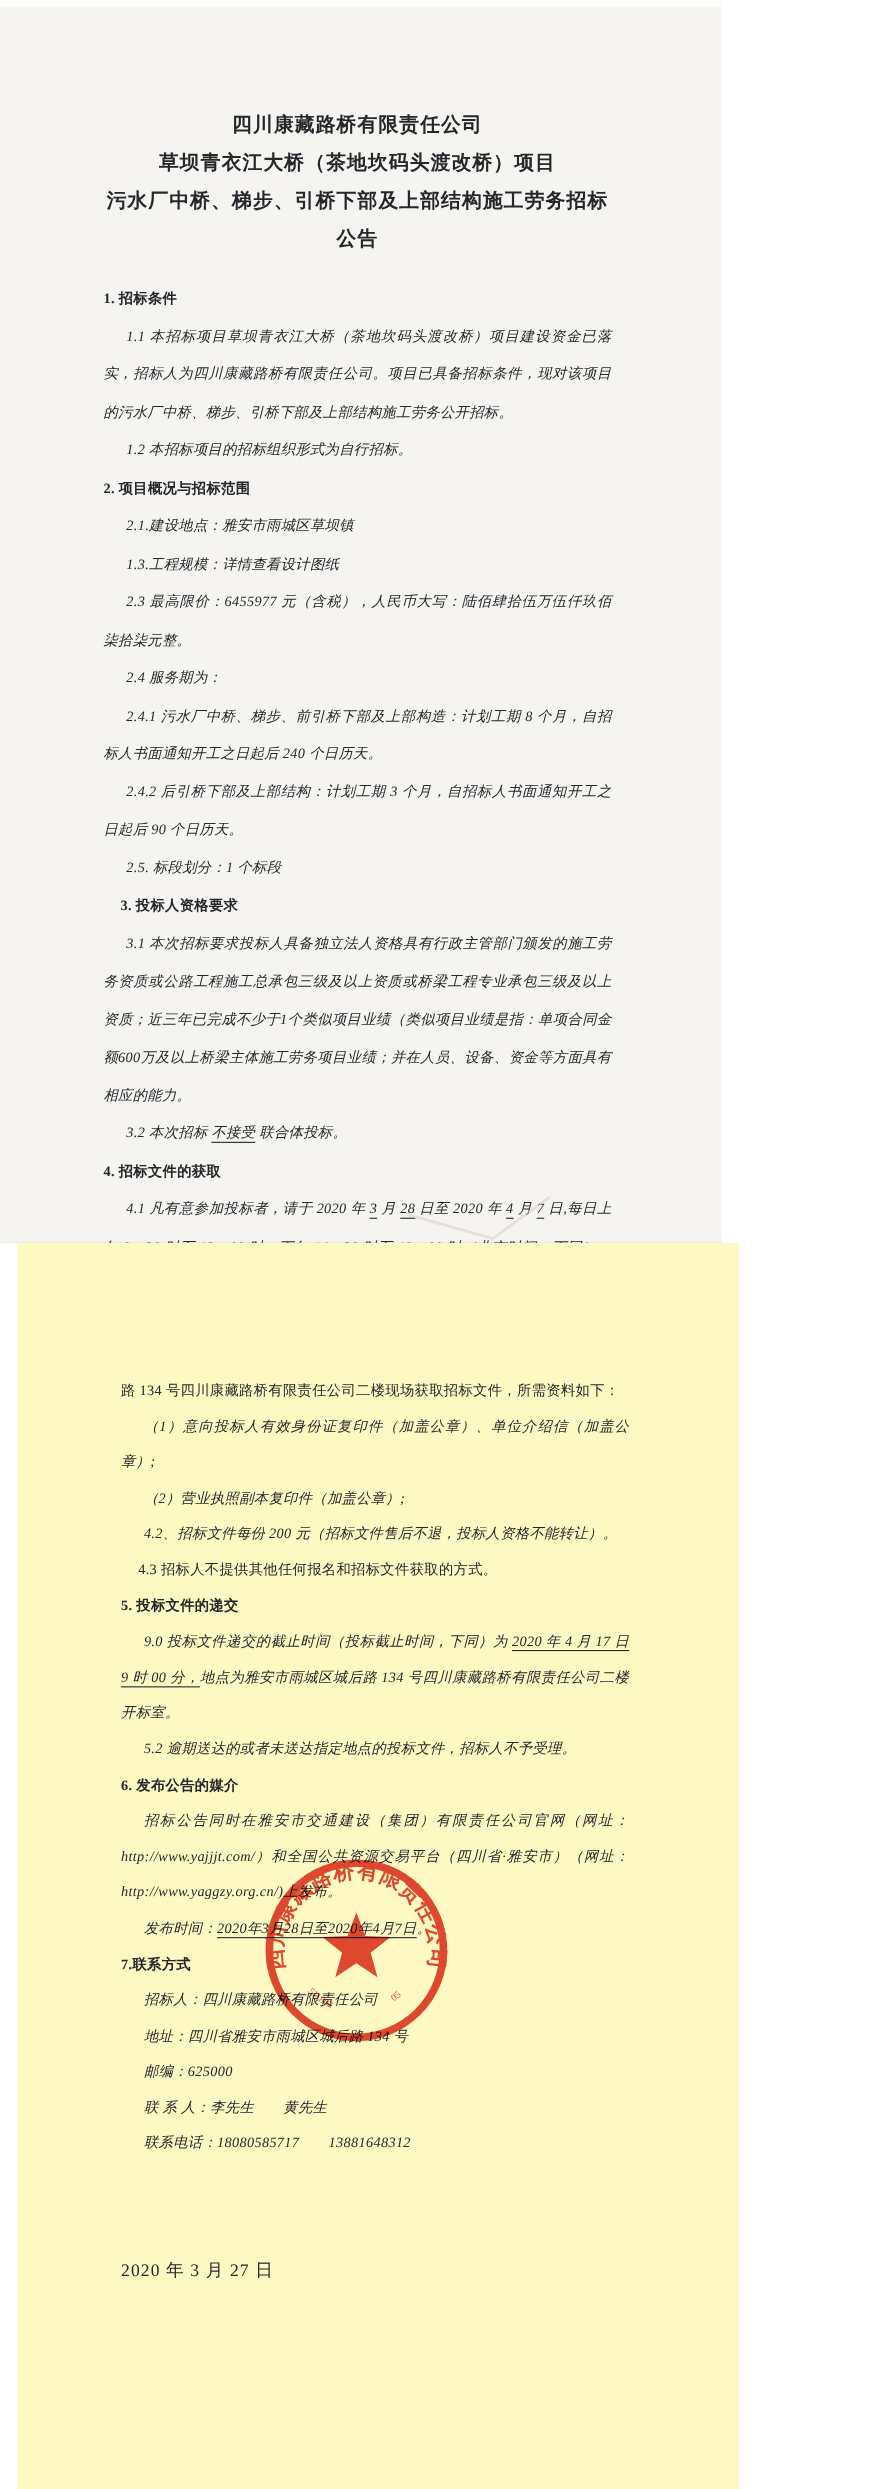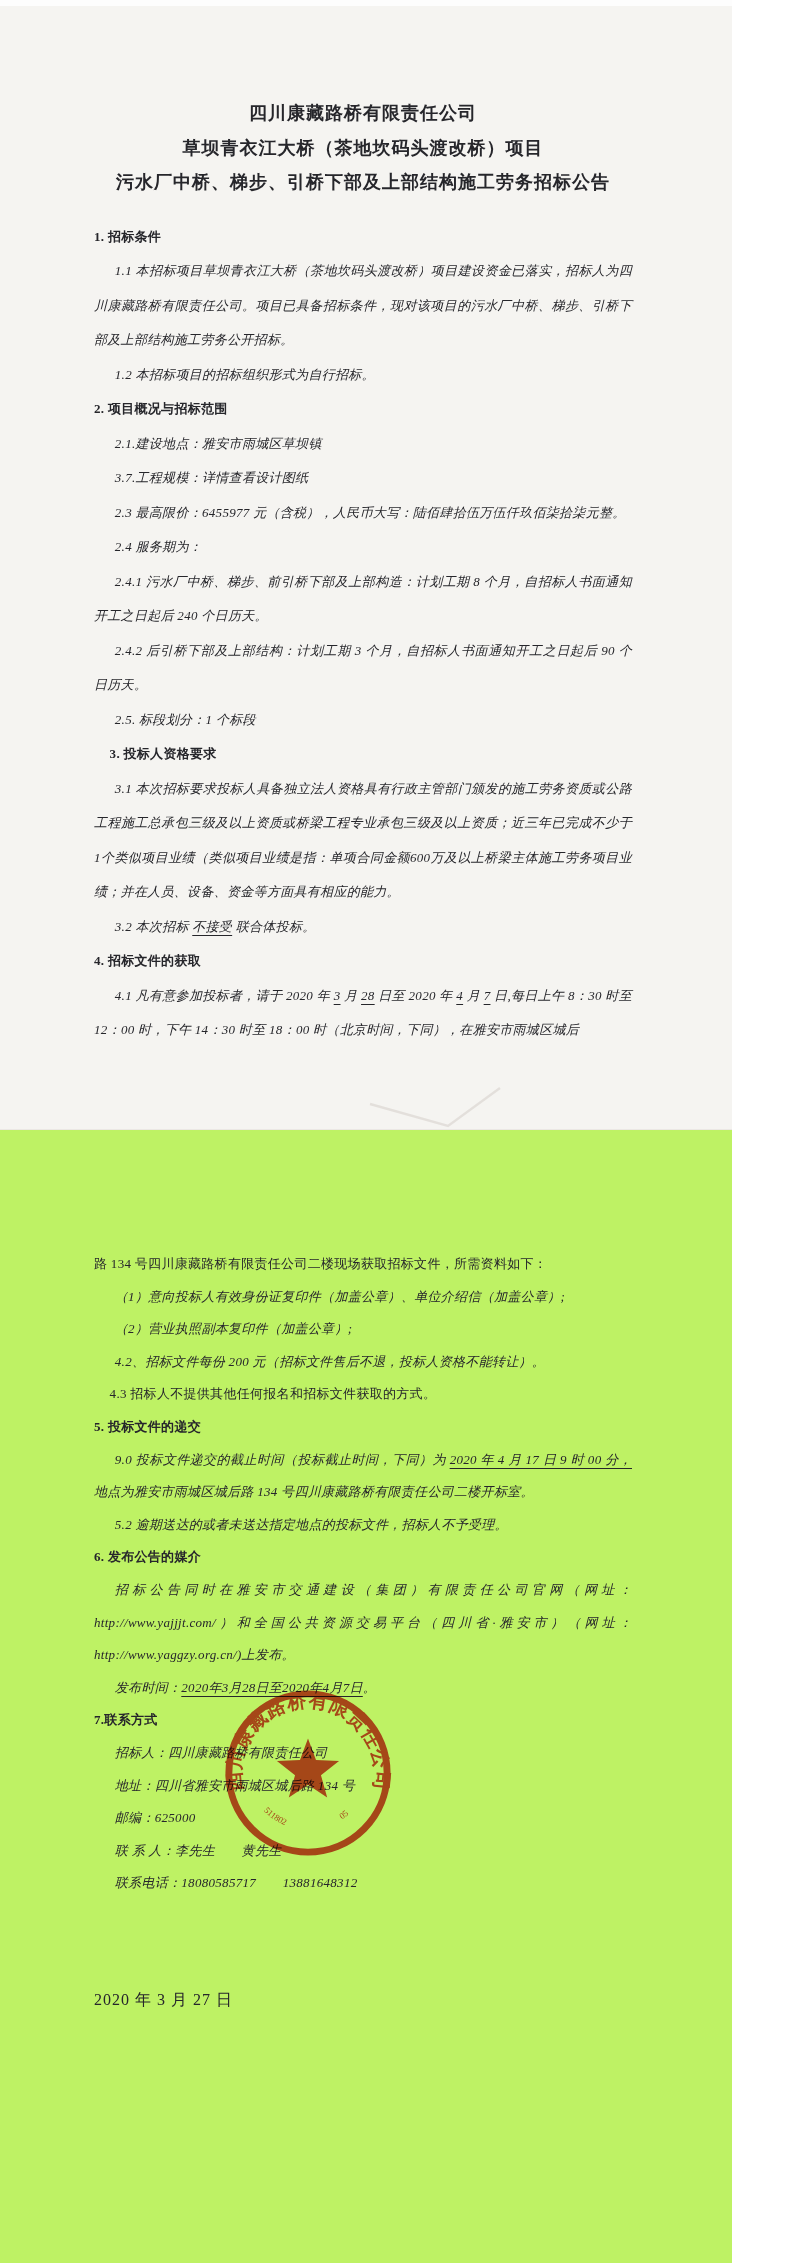--- a/index.html
+++ b/index.html
@@ -1,20 +1,20 @@
 <!DOCTYPE html>
 <html><head>
 <meta charset="utf-8">
 <style>
   html,body{margin:0;padding:0;background:#ffffff;}
   body{width:800px;font-family:"Liberation Serif","DejaVu Serif",serif;color:#26262b;}
   .doc{position:relative;width:800px;height:2263px;overflow:hidden;background:#fff;}
-  .page{box-sizing:border-box;width:732px;display:block;}
+  .page{box-sizing:border-box;width:656px;display:block;}
   .page1{height:1130px;padding:90px 100px 0 94px;background:#f5f4f1;border-top:6px solid #fdfdfd;border-bottom:1px solid #ebe7e4;}
-  .page2{height:1133px;padding:118px 100px 0 94px;background:#bef264;position:relative;}
+  .page2{height:1133px;padding:118px 100px 0 94px;background:#fef9c3;position:relative;margin-left:16px;}
   .line{margin:0;font-size:13px;text-align:justify;letter-spacing:.3px;}
   .page1 .line{line-height:34.5px;}
   .page2 .line{line-height:32.6px;}
   p.title{text-align:center;font-weight:bold;font-size:18px;line-height:45px;text-indent:0;letter-spacing:1px;}
   p.mb{margin-bottom:20px;}
   .h{font-weight:bold;}
   .ind{text-indent:1.6em;font-style:italic;}
   .ind-s{text-indent:1.2em;}
   .u{text-decoration:underline;text-underline-offset:4px;}
   .dateline{margin:84px 0 0 0;text-align:left;padding-right:76px;font-size:16px;line-height:32px;letter-spacing:1px;}
@@ -30,21 +30,21 @@
   <section class="page page1">
     <div>
         <p class="line title"><span>四川康藏路桥有限责任公司</span></p>
         <p class="line title"><span>草坝青衣江大桥（茶地坎码头渡改桥）项目</span></p>
         <p class="line title mb"><span>污水厂中桥、梯步、引桥下部及上部结构施工劳务招标公告</span></p>
         <p class="line h"><span>1. 招标条件</span></p>
         <p class="line ind"><span>1.1 本招标项目草坝青衣江大桥（茶地坎码头渡改桥）项目建设资金已落实，招标人为四川康藏路桥有限责任公司。项目已具备招标条件，现对该项目的污水厂中桥、梯步、引桥下部及上部结构施工劳务公开招标。</span></p>
         <p class="line ind"><span>1.2 本招标项目的招标组织形式为自行招标。</span></p>
         <p class="line h"><span>2. 项目概况与招标范围</span></p>
         <p class="line ind"><span>2.1.建设地点：雅安市雨城区草坝镇</span></p>
-        <p class="line ind"><span>3.7.工程规模：详情查看设计图纸</span></p>
+        <p class="line ind"><span>1.3.工程规模：详情查看设计图纸</span></p>
         <p class="line ind"><span>2.3 最高限价：6455977 元（含税），人民币大写：陆佰肆拾伍万伍仟玖佰柒拾柒元整。</span></p>
         <p class="line ind"><span>2.4 服务期为：</span></p>
         <p class="line ind"><span>2.4.1 污水厂中桥、梯步、前引桥下部及上部构造：计划工期 8 个月，自招标人书面通知开工之日起后 240 个日历天。</span></p>
         <p class="line ind"><span>2.4.2 后引桥下部及上部结构：计划工期 3 个月，自招标人书面通知开工之日起后 90 个日历天。</span></p>
         <p class="line ind"><span>2.5. 标段划分：1 个标段</span></p>
         <p class="line h ind-s"><span>3. 投标人资格要求</span></p>
         <p class="line ind"><span>3.1 本次招标要求投标人具备独立法人资格具有行政主管部门颁发的施工劳务资质或公路工程施工总承包三级及以上资质或桥梁工程专业承包三级及以上资质；近三年已完成不少于1个类似项目业绩（类似项目业绩是指：单项合同金额600万及以上桥梁主体施工劳务项目业绩；并在人员、设备、资金等方面具有相应的能力。</span></p>
         <p class="line ind"><span>3.2 本次招标 </span><span class="u">不接受</span><span> 联合体投标。</span></p>
         <p class="line h"><span>4. 招标文件的获取</span></p>
         <p class="line ind"><span>4.1 凡有意参加投标者，请于 2020 年 </span><span class="u">3</span><span> 月 </span><span class="u">28</span><span> 日至 2020 年 </span><span class="u">4</span><span> 月 </span><span class="u">7</span><span> 日,每日上午 8：30 时至 12：00 时，下午 14：30 时至 18：00 时（北京时间，下同），在雅安市雨城区城后</span></p>

